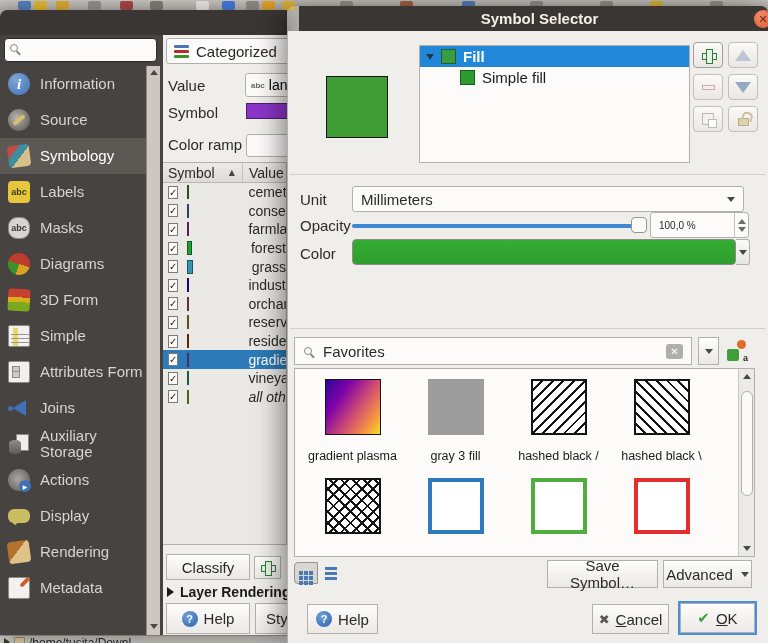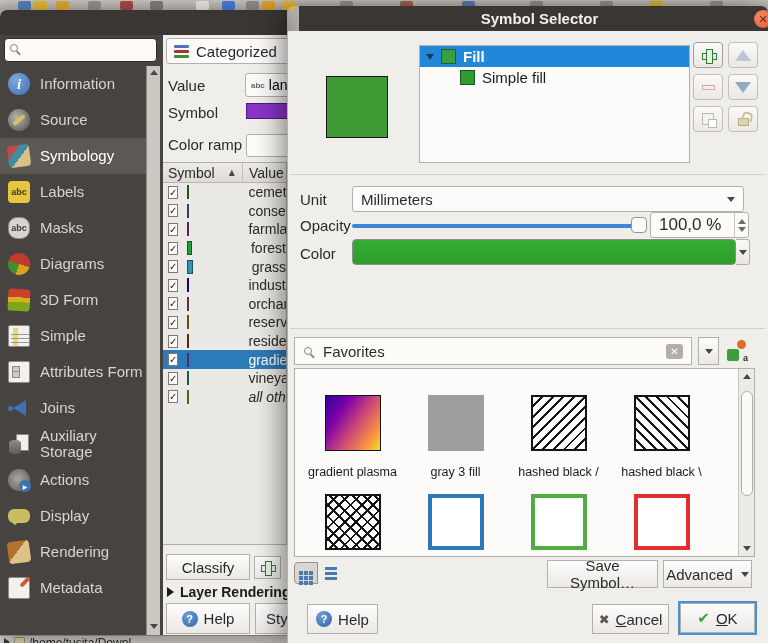--- a/index.html
+++ b/index.html
@@ -133,39 +133,39 @@
   .ico-dup::after{content:"";position:absolute;right:-4px;bottom:-4px;width:7px;height:7px;border:1px solid #bdb9b4;background:#fff;}
   .ico-lock{position:relative;width:11px;height:8px;background:#ddd3ad;border:1px solid #b8ae88;margin-top:6px;}
   .ico-lock::before{content:"";position:absolute;left:3px;top:-7px;width:7px;height:7px;border:2px solid #c9bf98;border-bottom:none;border-radius:5px 5px 0 0;transform:rotate(18deg);}
 
   .unit-combo{position:absolute;left:64px;top:155px;width:392px;height:26px;display:flex;align-items:center;padding:0 8px;font-size:15px;color:#2b2a28;justify-content:space-between;}
   .op-slider{position:absolute;left:64px;top:190px;width:284px;height:9px;}
   .op-track{position:absolute;left:0;top:3px;width:100%;height:4px;background:#c9c5c0;border-radius:2px;}
   .op-fill{position:absolute;left:0;top:3px;width:281px;height:4px;background:#3d87d4;border-radius:2px;}
   .op-handle{position:absolute;left:279px;top:-4px;width:16px;height:16px;background:#fcfbfa;border:1px solid #98948f;border-radius:4px;}
   .op-spin{position:absolute;left:362px;top:181px;width:99px;height:26px;display:flex;align-items:center;}
-  .op-spin .val{flex:1;padding-left:8px;font-size:17px;color:#2b2a28;}
+  .op-spin .val{flex:1;padding-left:8px;font-size:10px;color:#2b2a28;}
   .spin-arrows{width:14px;height:100%;border-left:1px solid #c9c5c0;display:flex;flex-direction:column;align-items:center;justify-content:center;gap:3px;}
   .spin-arrows .a{width:0;height:0;border-left:4px solid transparent;border-right:4px solid transparent;}
   .spin-arrows .au{border-bottom:5px solid #6f6b66;}
   .spin-arrows .ad{border-top:5px solid #6f6b66;}
   .color-btn{position:absolute;left:64px;top:208px;width:384px;height:26px;border:1px solid #8f8b86;border-radius:4px;background:linear-gradient(#35ad33,#2a922a);}
   .color-dd{position:absolute;left:448px;top:208px;width:14px;height:26px;display:flex;align-items:center;justify-content:center;background:linear-gradient(#fbfaf9,#e8e5e2);border:1px solid #b3afaa;border-left:none;border-radius:0 3px 3px 0;}
 
   .fav-search{position:absolute;left:6px;top:306px;width:398px;height:28px;display:flex;align-items:center;padding-left:28px;font-size:15px;color:#2b2a28;border-radius:0;}
   .fav-search .ico-search{left:9px;top:9px;}
   .clear-ico{position:absolute;right:8px;top:6px;width:17px;height:15px;background:#b2aea9;border-radius:3px;color:#fff;font-size:10px;display:flex;align-items:center;justify-content:center;font-weight:bold;}
   .fav-dd{position:absolute;left:410px;top:306px;width:21px;height:28px;}
   .style-mgr{position:absolute;left:437px;top:308px;width:24px;height:24px;background:transparent;border:none;}
   .sm-green{position:absolute;left:2px;bottom:2px;width:12px;height:12px;background:#3f9d3b;border-radius:2px;}
   .sm-orange{position:absolute;right:3px;top:1px;width:9px;height:9px;background:#e06a2a;border-radius:50%;}
   .sm-a{position:absolute;right:1px;bottom:0;font-size:9px;color:#2a2a2a;font-weight:bold;}
 
   .sym-grid{position:absolute;left:6px;top:337px;width:461px;height:189px;background:#fcfbfa;border:1px solid #b3afaa;overflow:hidden;}
-  .grid-inner{position:absolute;left:0;top:8px;width:444px;display:grid;grid-template-columns:repeat(4,103px);padding:18px 0 0 6px;row-gap:14px;}
+  .grid-inner{position:absolute;left:0;top:0;width:444px;display:grid;grid-template-columns:repeat(4,103px);padding:10px 0 0 6px;row-gap:14px;}
   .gcell{display:flex;flex-direction:column;align-items:center;}
   .gicon{width:56px;height:56px;margin-bottom:14px;}
   .gname{font-size:12.5px;color:#1c1b1a;text-align:center;line-height:15px;max-width:92px;}
   .sym-gradient-plasma{background:linear-gradient(125deg,#2d049a 0%,#7e03a8 28%,#cc4778 55%,#f89441 82%,#f2e225 100%);border:1.5px solid #141414;}
   .sym-gray-fill{background:#9d9d9d;}
   .sym-hash-forward{border:2px solid #141414;background:repeating-linear-gradient(135deg,#fff 0 5.5px,#141414 5.5px 7.5px);}
   .sym-hash-back{border:2px solid #141414;background:repeating-linear-gradient(45deg,#fff 0 5.5px,#141414 5.5px 7.5px);}
   .sym-crosshatch{border:2px solid #141414;background:repeating-linear-gradient(45deg,#fff0 0 6px,#141414 6px 8px),repeating-linear-gradient(135deg,#fff 0 6px,#141414 6px 8px);}
   .sym-outline-blue{border:4px solid #2e79bb;background:#fff;}
   .sym-outline-green{border:4px solid #4fae3d;background:#fff;}

